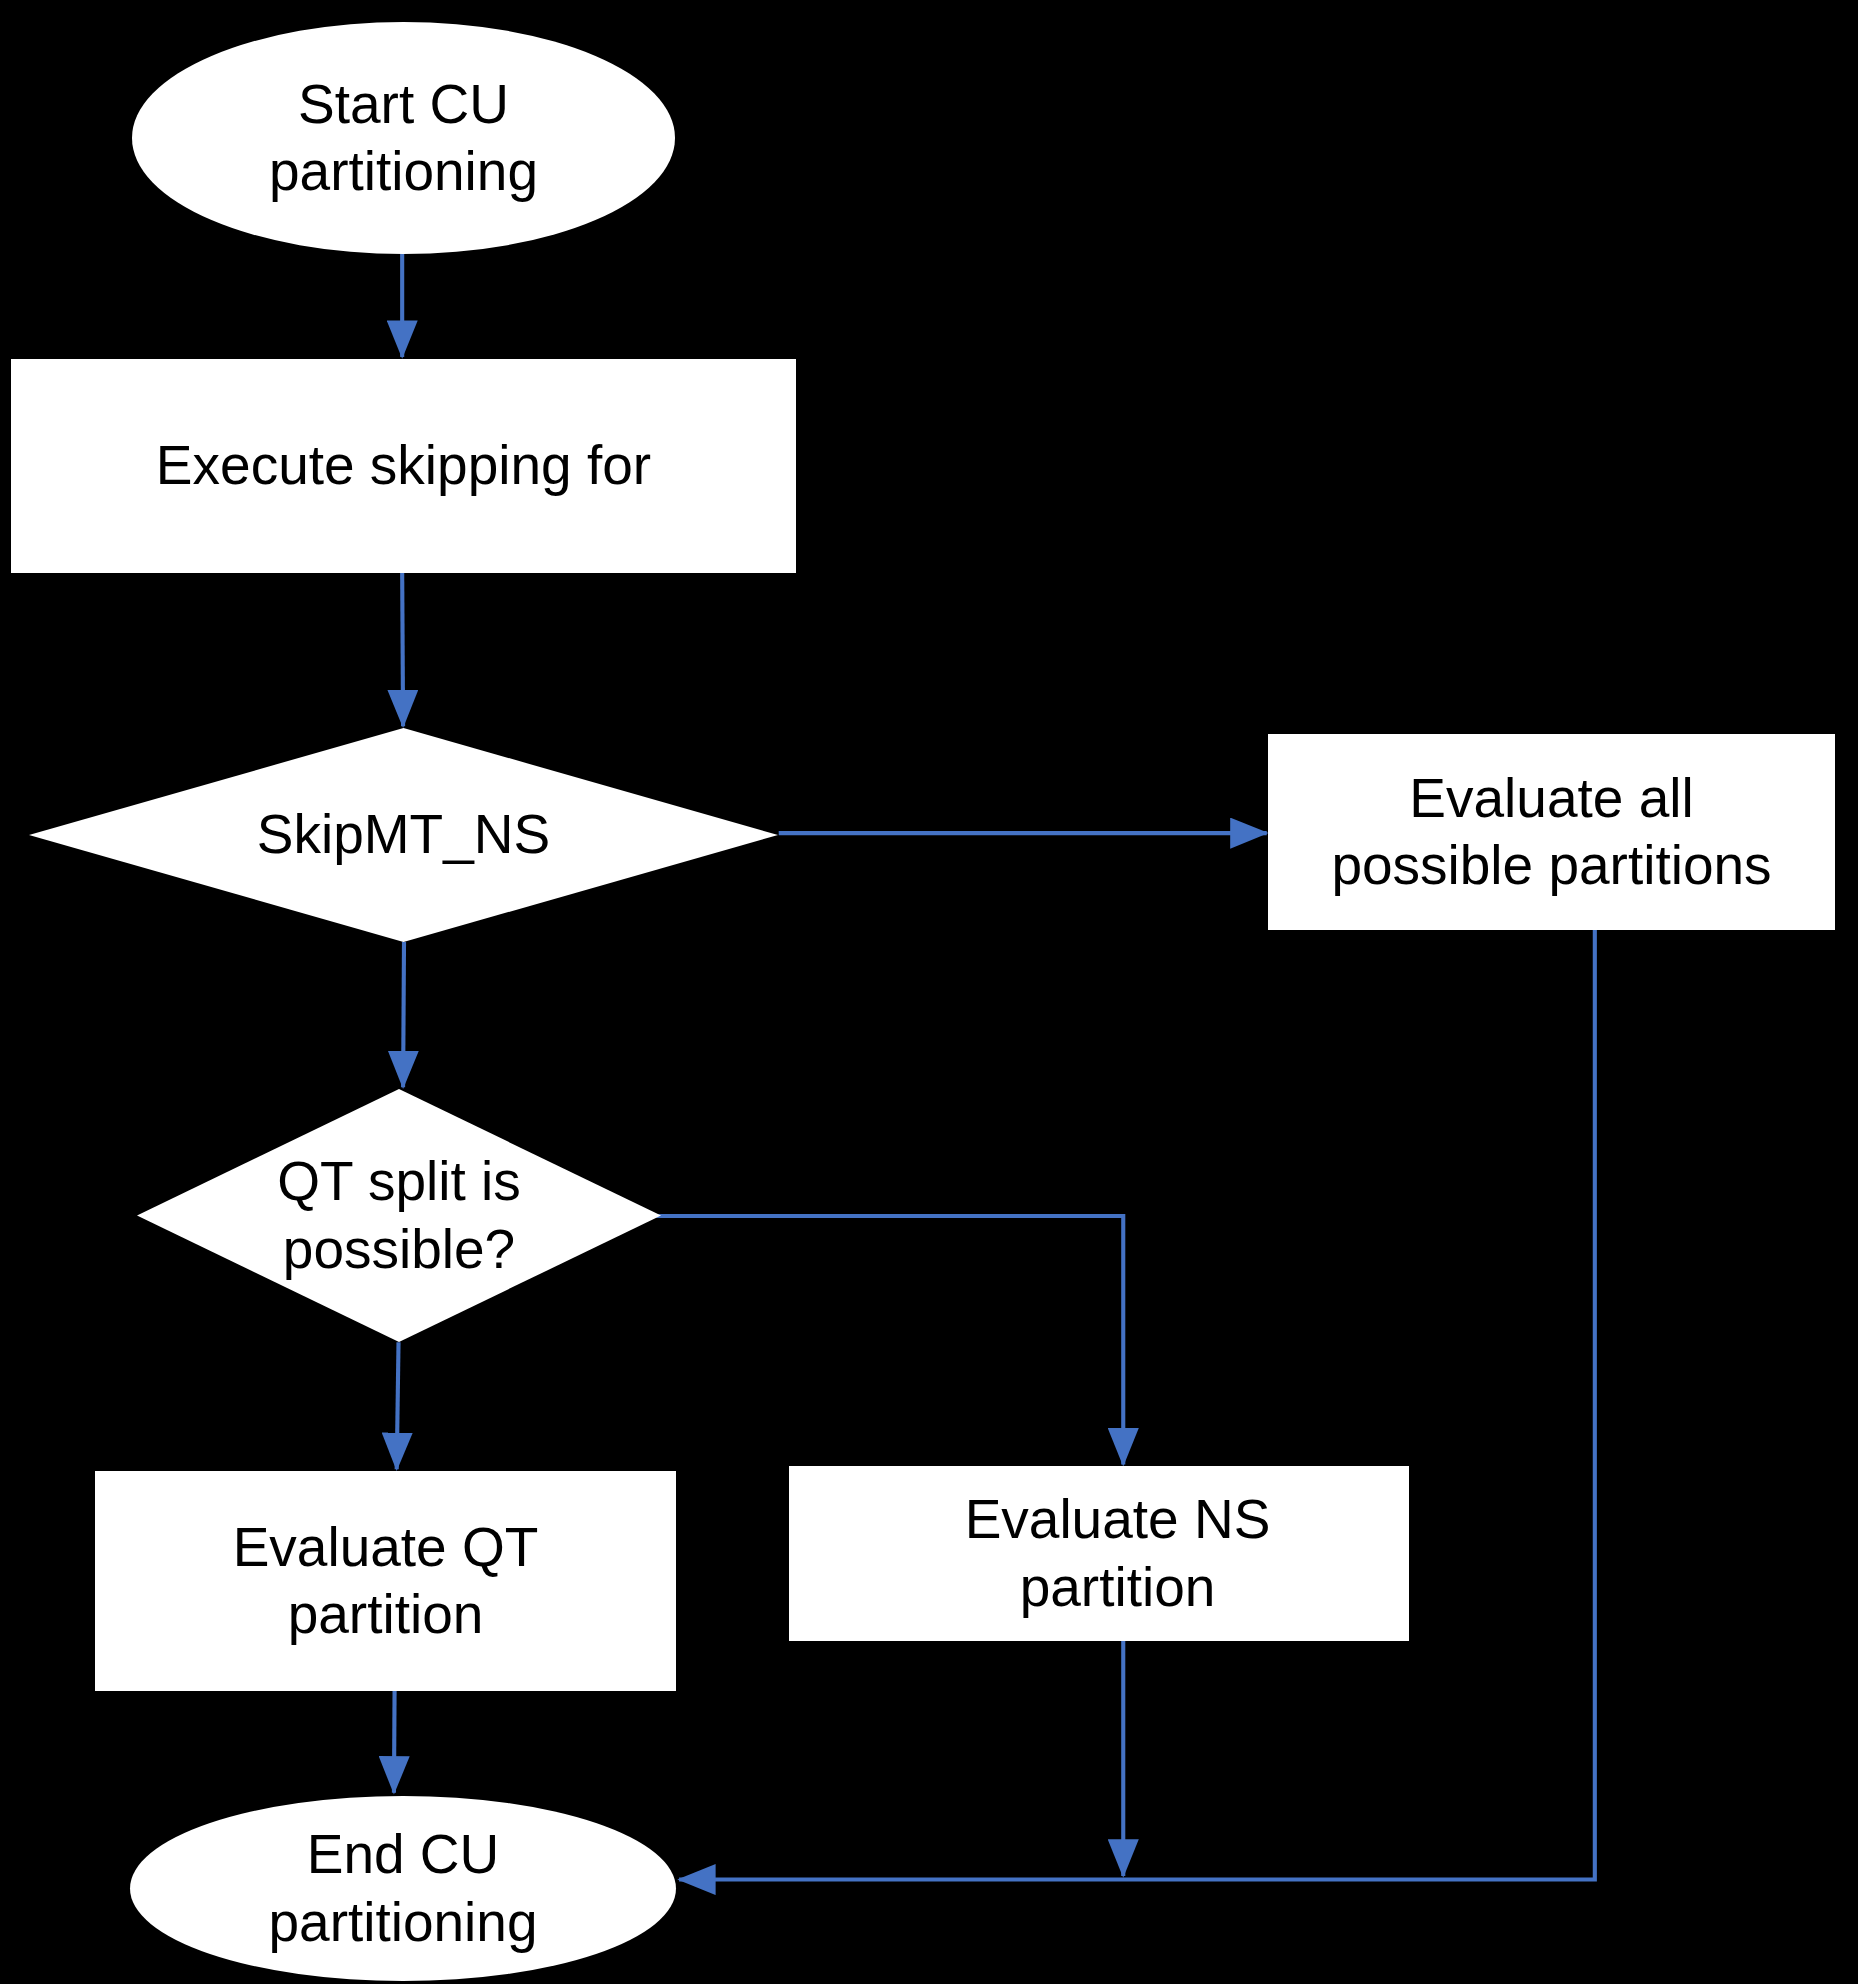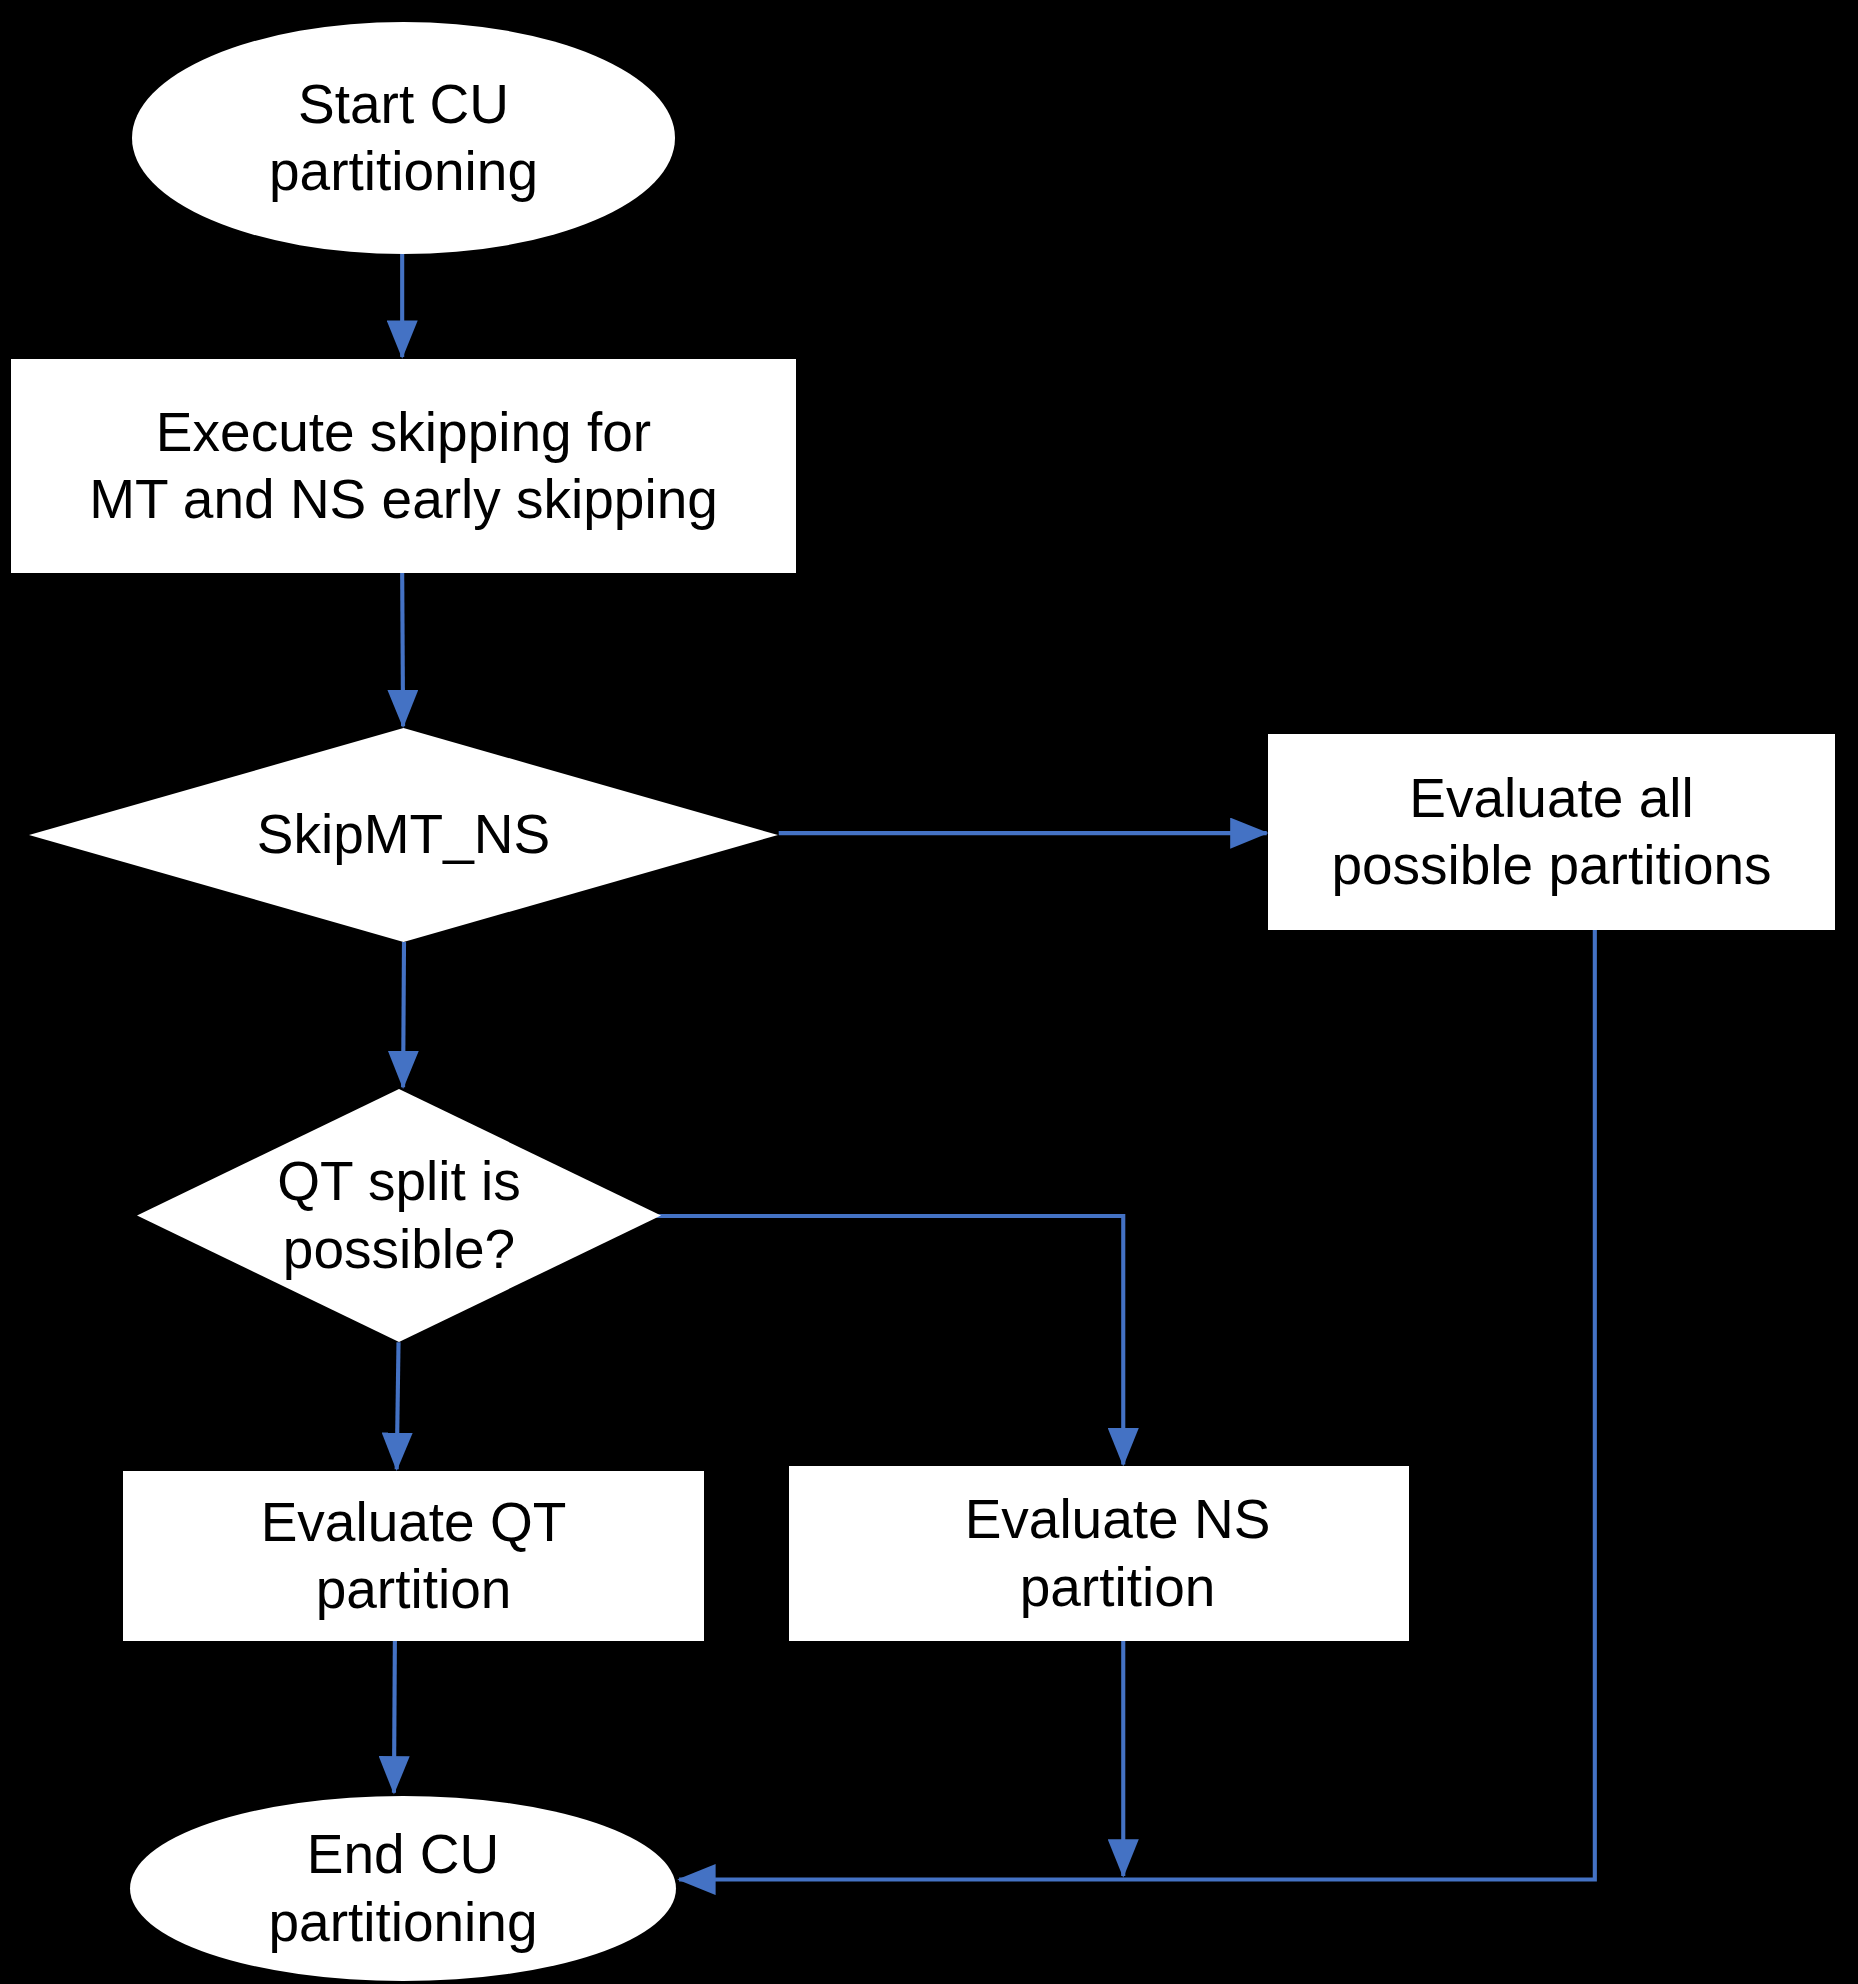--- a/index.html
+++ b/index.html
@@ -72,38 +72,37 @@
     <polyline points="1745,999 1745,2038 743,2038" marker-end="url(#arrow)"></polyline>
   </svg>
 
   <div class="node terminator" style="left:132px;top:4.6px;width:543px;height:232px;">
     <span class="label-line">Start CU</span>
     <span class="label-line">partitioning</span>
   </div>
 
   <div class="node process" style="left:11px;top:342px;width:785px;height:214px;">
     <span class="label-line">Execute skipping for</span>
-    <span class="label-line">MT and NS early skipping</span>
   </div>
 
   <div class="node decision" style="left:29px;top:711px;width:749px;height:214px;">
     <span class="label-line">SkipMT_NS</span>
   </div>
 
   <div class="node process" style="left:1268px;top:717px;width:567px;height:196px;">
     <span class="label-line">Evaluate all</span>
     <span class="label-line">possible partitions</span>
   </div>
 
   <div class="node decision" style="left:137px;top:1072px;width:524px;height:253px;">
     <span class="label-line">QT split is</span>
     <span class="label-line">possible?</span>
   </div>
 
-  <div class="node process" style="left:123px;top:1454px;width:581px;height:170px;">
+  <div class="node process" style="left:95px;top:1454px;width:581px;height:220px;">
     <span class="label-line">Evaluate QT</span>
     <span class="label-line">partition</span>
   </div>
 
   <div class="node process" style="left:789px;top:1449px;width:583px;height:175px;padding-left:37px;">
     <span class="label-line">Evaluate NS</span>
     <span class="label-line">partition</span>
   </div>
 
   <div class="node terminator" style="left:130px;top:1779px;width:546px;height:185px;">

